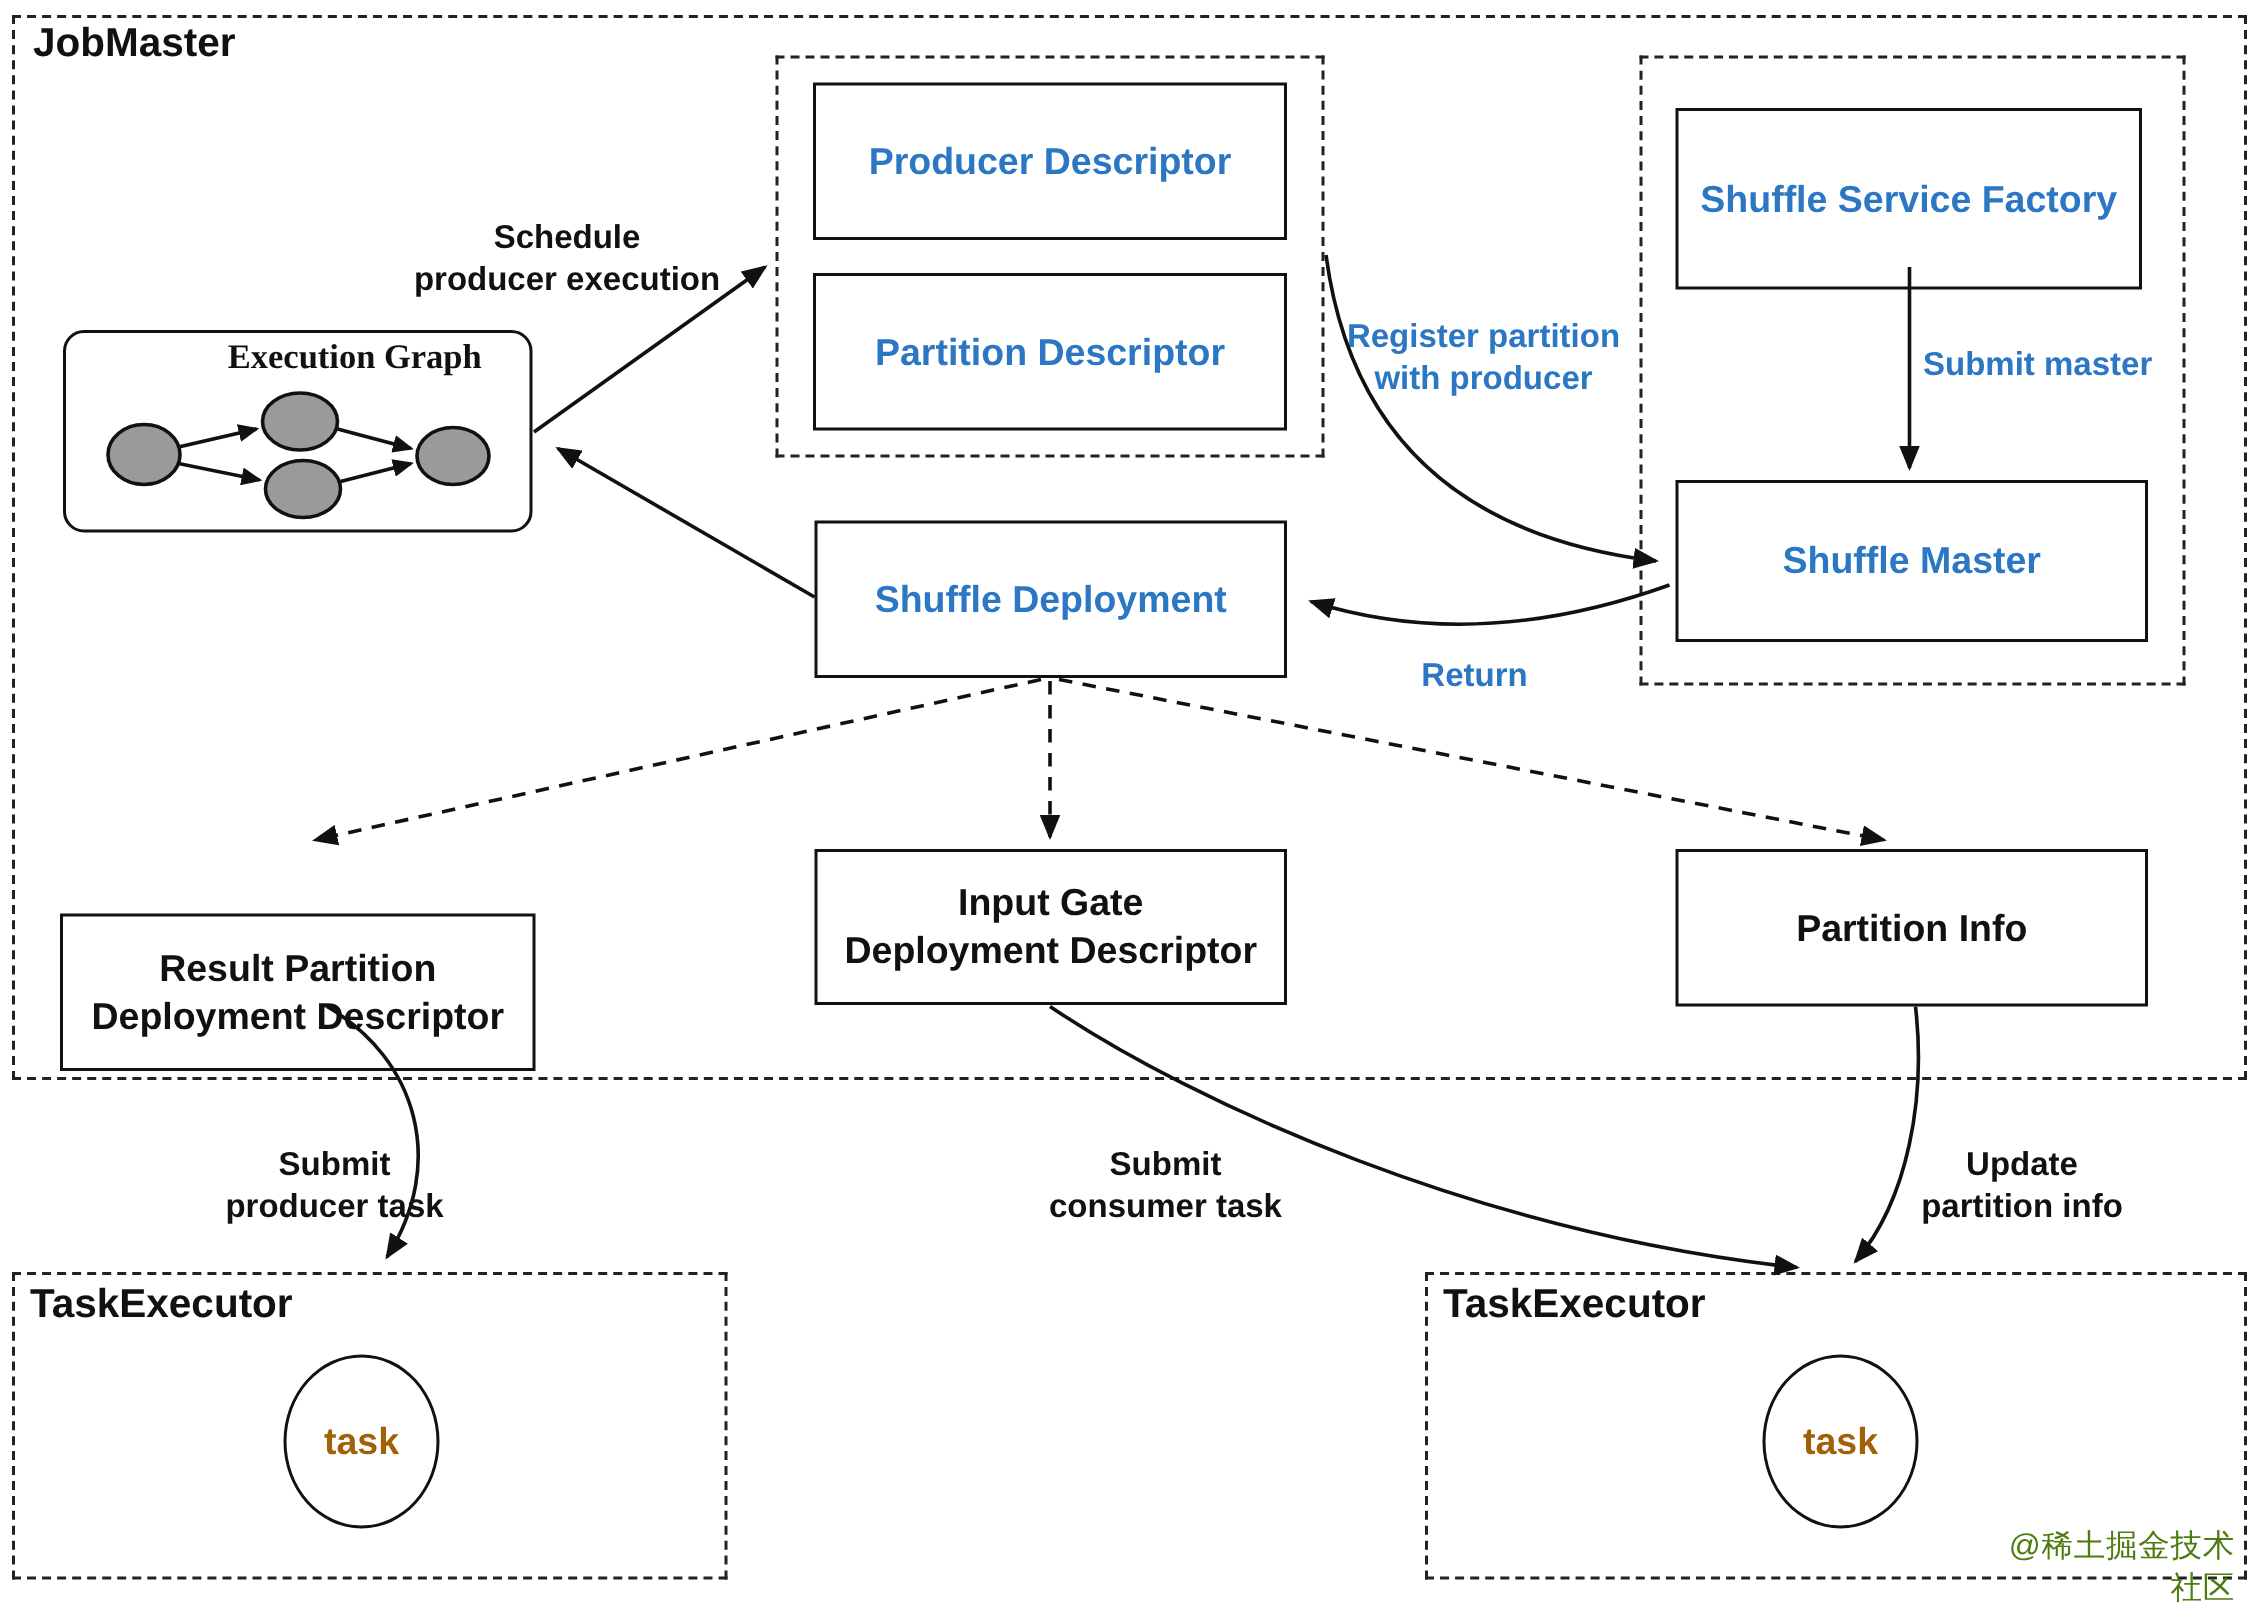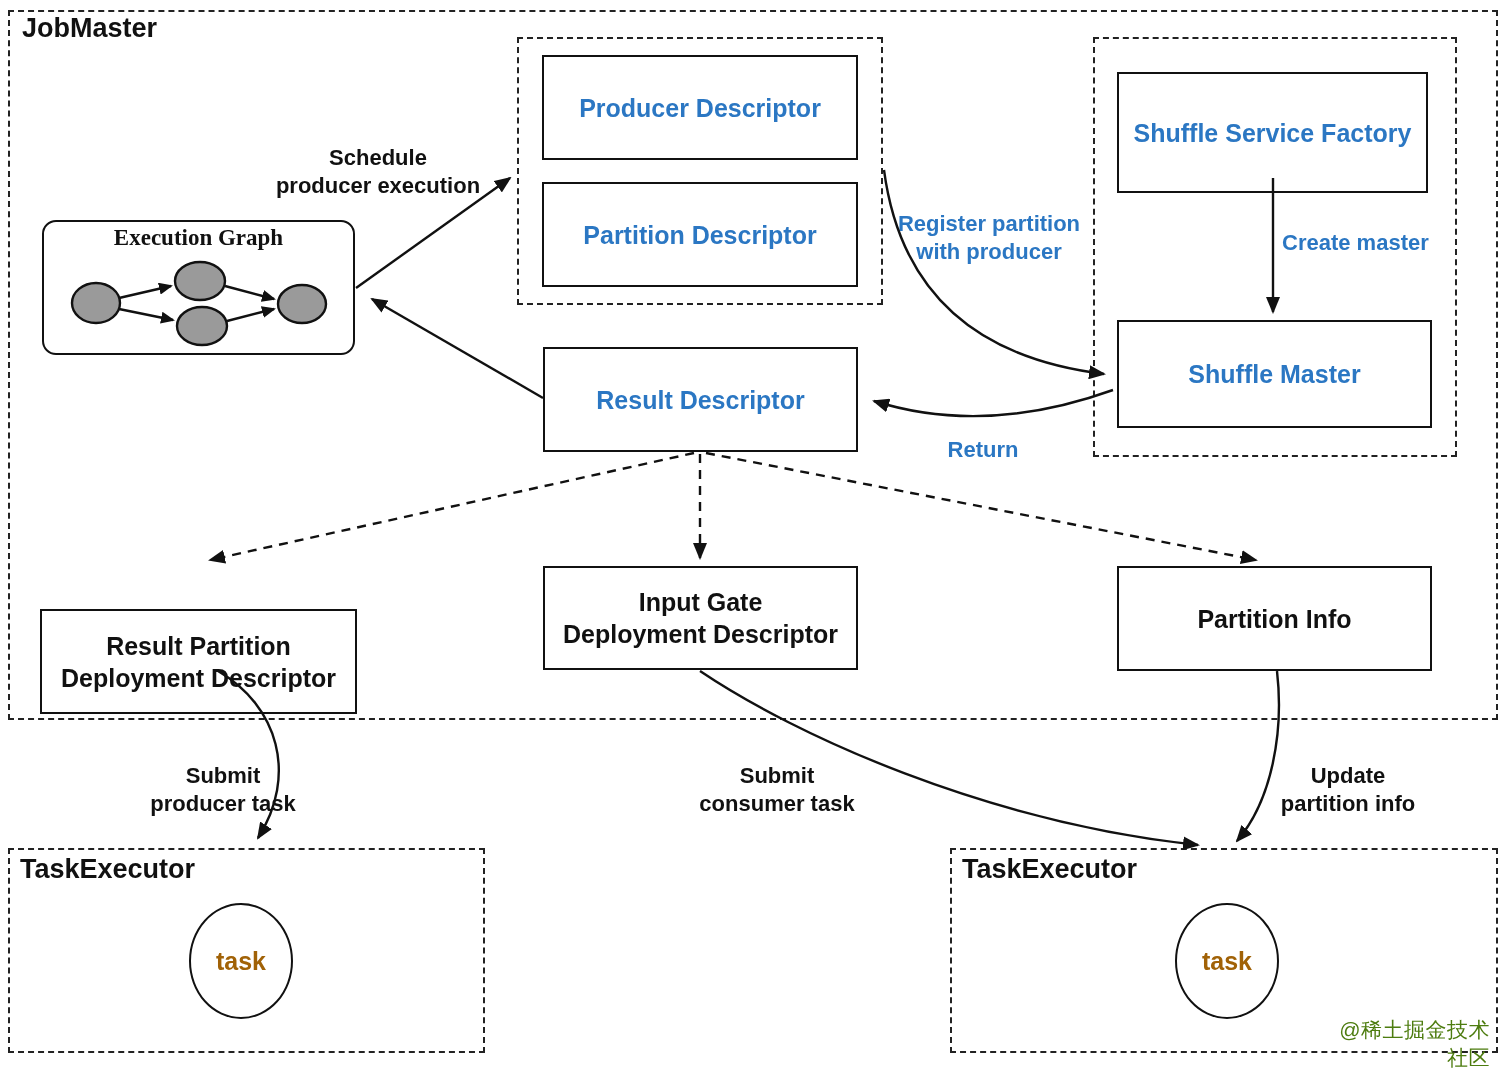--- a/index.html
+++ b/index.html
@@ -18,21 +18,21 @@
   .container-label{position:absolute;font-weight:700;font-size:27px;color:#111;}
   .ann{position:absolute;font-weight:700;font-size:22px;line-height:28px;text-align:center;white-space:pre-line;color:#111;}
   .ann.blue{color:#2b77c3;}
   .ann.left{text-align:left;}
   .eg-box{
     position:absolute;left:42px;top:220px;width:313px;height:135px;
     border:2.5px solid #111;border-radius:14px;background:#fff;box-sizing:border-box;
   }
   .eg-title{
     position:absolute;left:0;top:3px;width:100%;text-align:center;
-    font-family:"Liberation Serif","DejaVu Serif",serif;font-weight:700;font-size:23px;color:#111;
+    font-family:"Liberation Serif","DejaVu Serif",serif;font-weight:700;font-size:23px;color:#111;padding-left:38px;
   }
   .task-circle{
     position:absolute;width:104px;height:116px;border:2.5px solid #111;border-radius:50%;
     background:#fff;box-sizing:border-box;display:flex;align-items:center;justify-content:center;
   }
   .task-circle span{font-weight:700;font-size:25px;color:#a16207;}
   .watermark{
     position:absolute;left:1318px;top:1016px;width:172px;text-align:right;
     font-size:21px;color:#4d7c0f;font-weight:400;letter-spacing:0.5px;
   }
@@ -56,21 +56,21 @@
 
   <div class="dashed-box" style="left:1093px;top:37px;width:364px;height:420px;"></div>
   <div class="solid-box" style="left:1117px;top:72px;width:311px;height:121px;">
     <span class="box-label blue">Shuffle Service Factory</span>
   </div>
   <div class="solid-box" style="left:1117px;top:320px;width:315px;height:108px;">
     <span class="box-label blue">Shuffle Master</span>
   </div>
 
   <div class="solid-box" style="left:543px;top:347px;width:315px;height:105px;">
-    <span class="box-label blue">Result Descriptor</span>
+    <span class="box-label blue">Shuffle Deployment</span>
   </div>
 
   <div class="eg-box">
     <div class="eg-title">Execution Graph</div>
     <svg width="308" height="130" viewBox="0 0 308 130">
       <defs>
         <marker id="ah-s" markerUnits="userSpaceOnUse" markerWidth="14" markerHeight="12" refX="12" refY="6" orient="auto">
           <path d="M0,0 L14,6 L0,12 Z" fill="#111"></path>
         </marker>
       </defs>
@@ -106,21 +106,21 @@
   <div class="dashed-box" style="left:950px;top:848px;width:548px;height:205px;"></div>
   <div class="container-label" style="left:962px;top:854px;">TaskExecutor</div>
   <div class="task-circle" style="left:1175px;top:903px;">
     <span>task</span>
   </div>
 
   <div class="ann" style="left:248px;top:144px;width:260px;">Schedule
 producer execution</div>
   <div class="ann blue" style="left:878px;top:210px;width:222px;">Register partition
 with producer</div>
-  <div class="ann blue left" style="left:1282px;top:229px;width:175px;">Create master</div>
+  <div class="ann blue left" style="left:1282px;top:229px;width:175px;">Submit master</div>
   <div class="ann blue" style="left:928px;top:436px;width:110px;">Return</div>
   <div class="ann" style="left:118px;top:762px;width:210px;">Submit
 producer task</div>
   <div class="ann" style="left:672px;top:762px;width:210px;">Submit
 consumer task</div>
   <div class="ann" style="left:1243px;top:762px;width:210px;">Update
 partition info</div>
 
   <div class="watermark">@稀土掘金技术社区</div>
 

